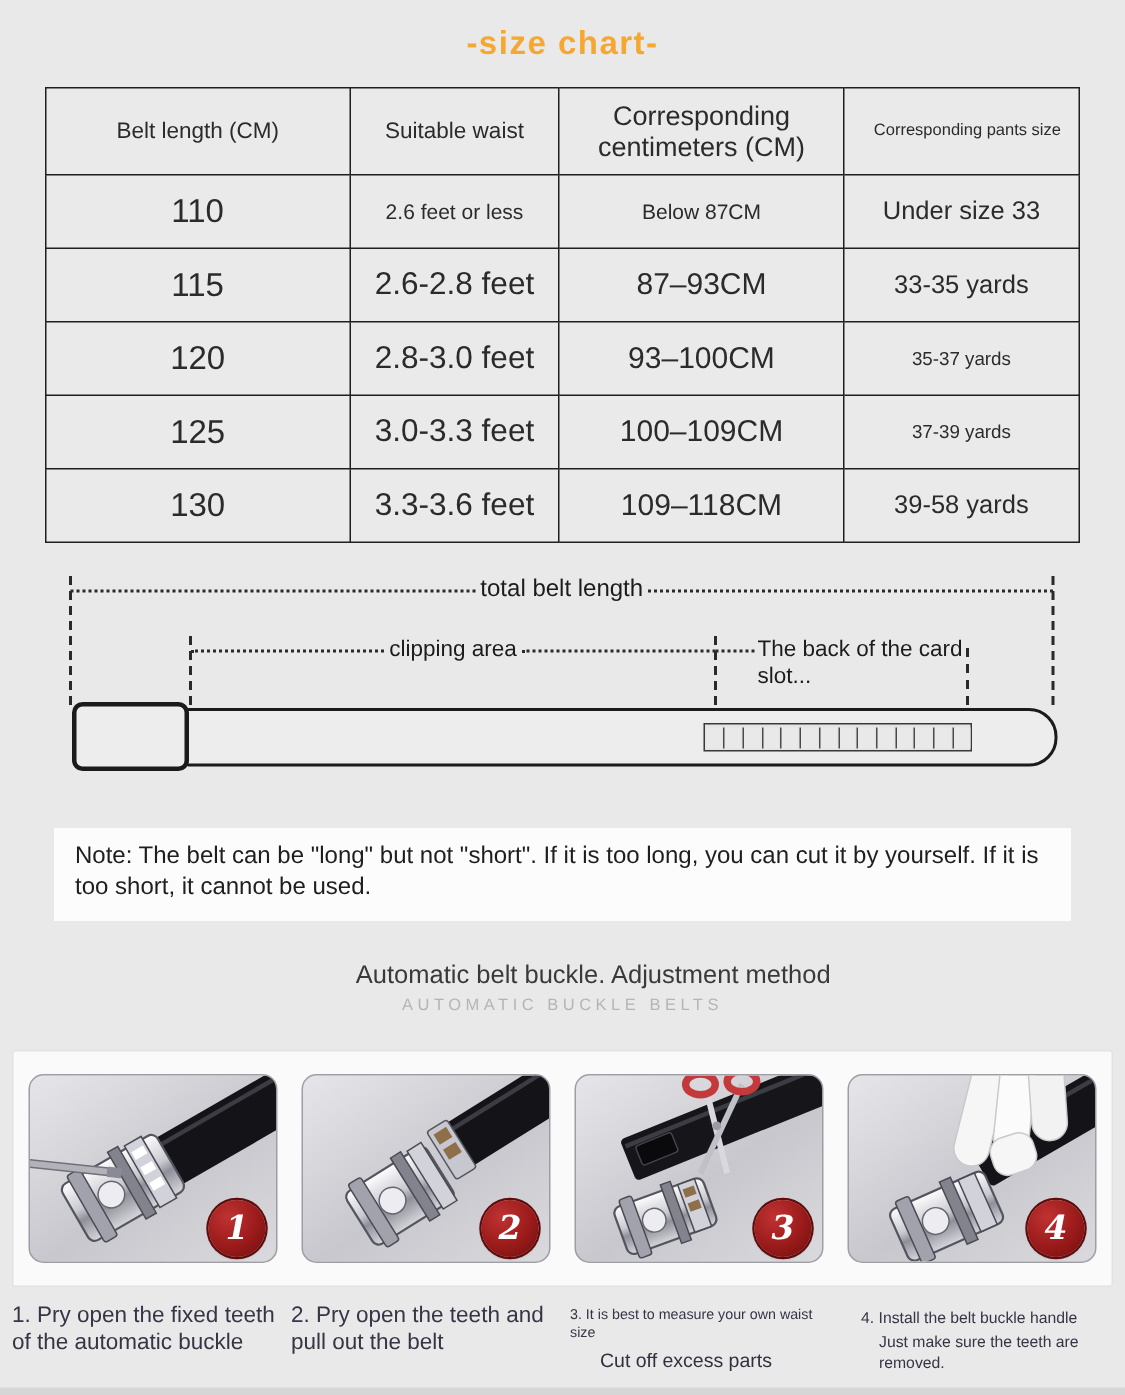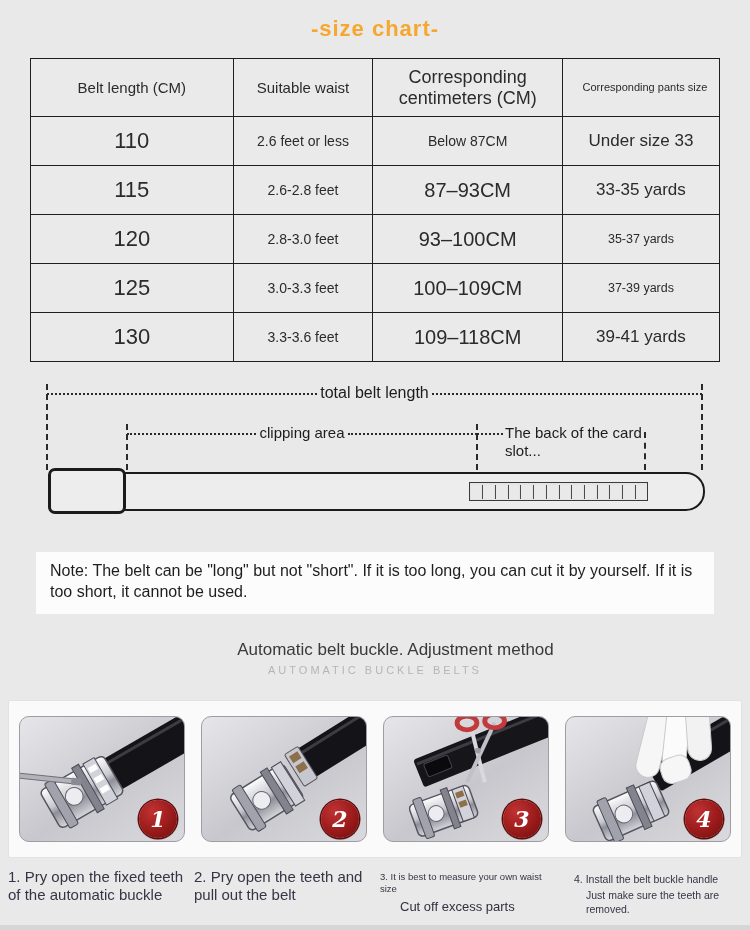--- a/index.html
+++ b/index.html
@@ -25,21 +25,21 @@
     color:#2b2b2b; background:#eaeaea;
   }
   table.size th { height:58px; font-weight:500; }
   table.size td { height:49px; font-weight:400; }
   col.c1{width:29.4%;} col.c2{width:20.3%;} col.c3{width:27.5%;} col.c4{width:22.8%;}
   .th-md{font-size:15px;}
   .th-lg{font-size:18px; line-height:1.15;}
   .th-xs{font-size:11px; text-align:left; padding-left:8px; line-height:1.3;}
   table.size th.th-xs{ text-align:center; }
   .t-num{font-size:22px; color:#3a3a3a;}
-  .t-md{font-size:14px;}
+  .t-md{font-size:21px;}
   .t-sm{font-size:14px;}
   .t-xl{font-size:20px; color:#3f3f3f;}
   .t-lg{font-size:17px;}
   .t-xs{font-size:12.5px;}
   
   .diagram { position:relative; height:152px; margin-top:18px; }
   .vline { position:absolute; width:0; border-left:2px dashed #2a2a2a; }
   .dotline { position:absolute; display:flex; align-items:center; }
   .dotline .seg { flex:1; height:0; border-top:2px dotted #2a2a2a; }
   .dotline .lbl { white-space:nowrap; padding:0 3px; font-size:16px; color:#1c1c1c; transform:translateY(-1px); }
@@ -144,21 +144,21 @@
       <tr>
         <td class="t-num">125</td>
         <td class="t-md">3.0-3.3 feet</td>
         <td class="t-xl">100–109CM</td>
         <td class="t-xs">37-39 yards</td>
       </tr>
       <tr>
         <td class="t-num">130</td>
         <td class="t-md">3.3-3.6 feet</td>
         <td class="t-xl">109–118CM</td>
-        <td class="t-lg">39-41 yards</td>
+        <td class="t-lg">39-58 yards</td>
       </tr>
     </tbody>
   </table>
 
   <div class="diagram">
     <div class="vline" style="left:46px; top:4px; height:86px;"></div>
     <div class="vline" style="left:701px; top:4px; height:86px;"></div>
     <div class="vline" style="left:126px; top:44px; height:46px;"></div>
     <div class="vline" style="left:476px; top:44px; height:46px;"></div>
     <div class="vline" style="left:644px; top:52px; height:38px;"></div>

